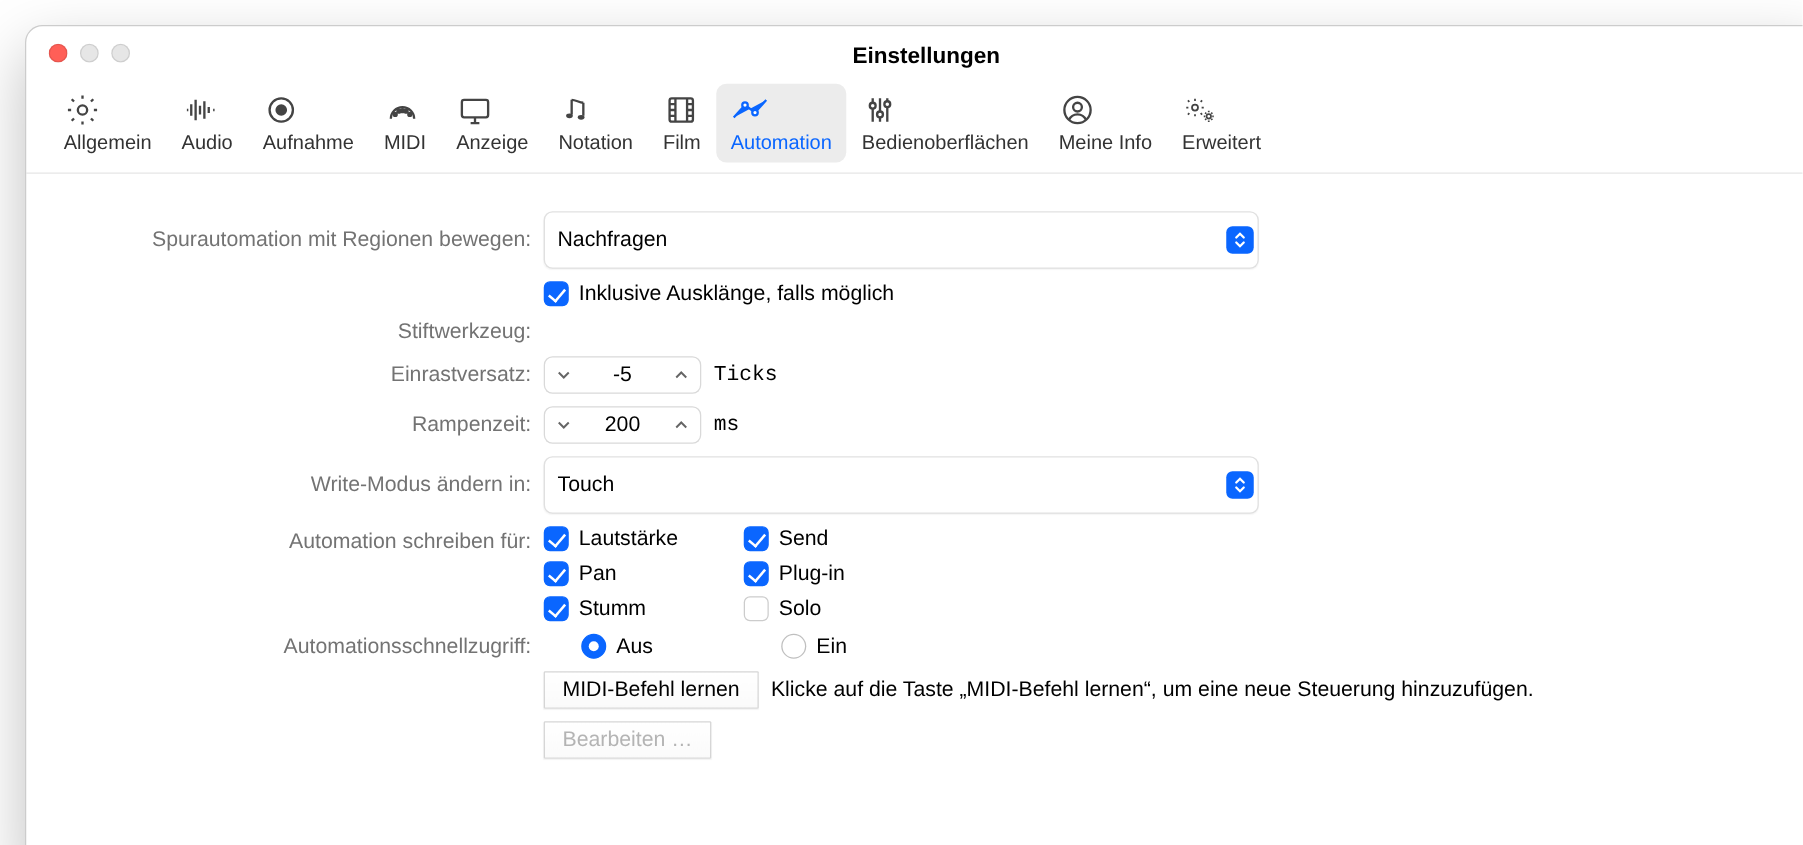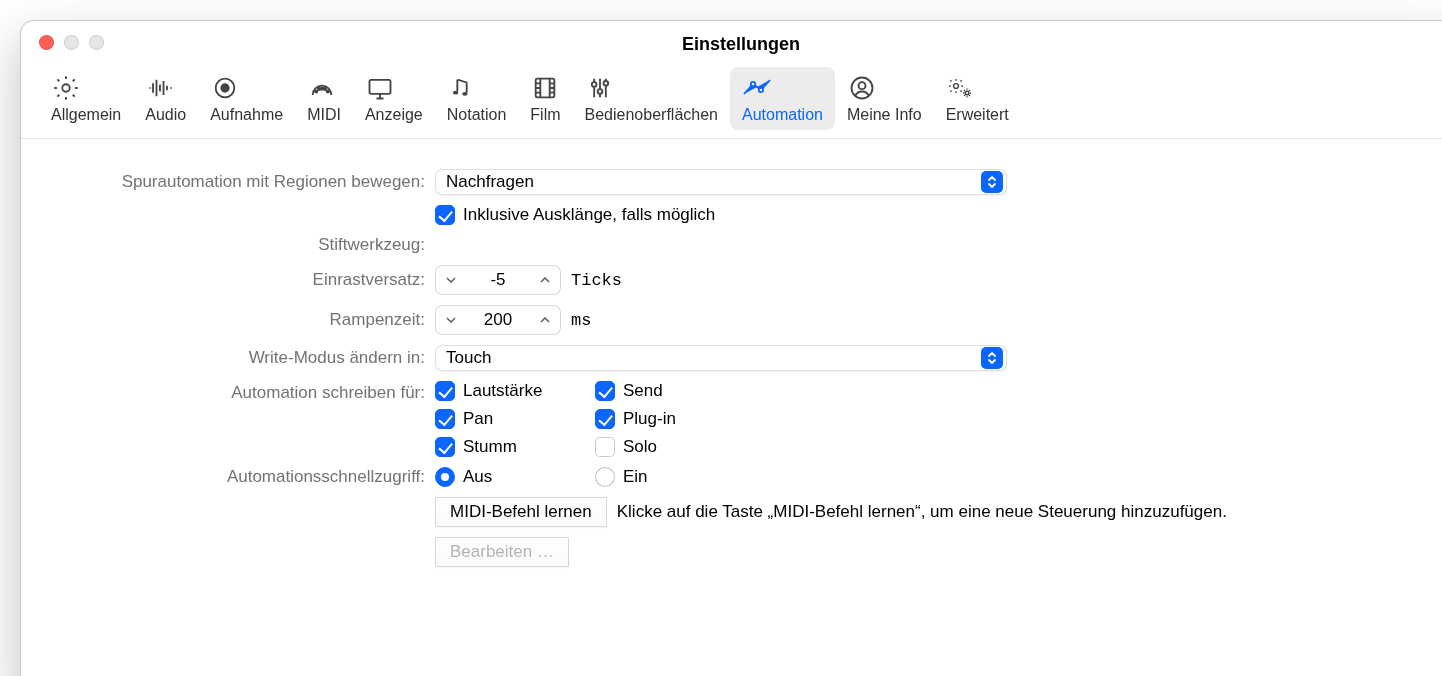--- a/index.html
+++ b/index.html
@@ -94,21 +94,21 @@
     gap: 10px;
   }
   .popup {
     display: inline-flex;
     align-items: center;
     justify-content: space-between;
     background: #fff;
     border: 1px solid rgba(0,0,0,0.12);
     border-radius: 7px;
     box-shadow: 0 1px 1px rgba(0,0,0,0.04);
-    height: 26px;
+    height: 46px;
     padding: 0 3px 0 10px;
     font-size: 17px;
   }
   .popup-wide { width: 572px; }
   .popup .caret {
     width: 22px; height: 22px;
     background: #0a66ff;
     border-radius: 5px;
     display:flex; align-items:center; justify-content:center;
   }
@@ -260,40 +260,40 @@
     </div>
     <div class="toolitem">
       <span class="icon">
         <svg width="28" height="28" viewBox="0 0 24 24" stroke="#444" stroke-width="1.6" fill="none">
             <rect x="4" y="4" width="16" height="16" rx="1.5"></rect>
             <path d="M8 4v16M16 4v16M4 8h4M4 12h4M4 16h4M16 8h4M16 12h4M16 16h4"></path>
           </svg>
       </span>
       <span class="label">Film</span>
     </div>
+    <div class="toolitem active">
+      <span class="icon">
+        <svg width="30" height="28" viewBox="0 0 30 24" stroke="#0a66ff" stroke-width="1.8" fill="none">
+            <path d="M2 18 L11 8 L19 14 L28 4"></path>
+            <circle cx="11" cy="8" r="2.2" fill="#fff"></circle>
+            <circle cx="19" cy="14" r="2.2" fill="#fff"></circle>
+          </svg>
+      </span>
+      <span class="label">Automation</span>
+    </div>
     <div class="toolitem">
       <span class="icon">
         <svg width="28" height="28" viewBox="0 0 24 24" stroke="#444" stroke-width="1.6" fill="none">
             <path d="M7 4v16M12 4v16M17 4v16"></path>
             <circle cx="7" cy="9" r="2" fill="#fff"></circle>
             <circle cx="12" cy="15" r="2" fill="#fff"></circle>
             <circle cx="17" cy="8" r="2" fill="#fff"></circle>
           </svg>
       </span>
       <span class="label">Bedienoberflächen</span>
-    </div>
-    <div class="toolitem active">
-      <span class="icon">
-        <svg width="30" height="28" viewBox="0 0 30 24" stroke="#0a66ff" stroke-width="1.8" fill="none">
-            <path d="M2 18 L11 8 L19 14 L28 4"></path>
-            <circle cx="11" cy="8" r="2.2" fill="#fff"></circle>
-            <circle cx="19" cy="14" r="2.2" fill="#fff"></circle>
-          </svg>
-      </span>
-      <span class="label">Automation</span>
     </div>
     <div class="toolitem">
       <span class="icon">
         <svg width="28" height="28" viewBox="0 0 24 24" stroke="#444" stroke-width="1.6" fill="none">
             <circle cx="12" cy="12" r="9"></circle>
             <circle cx="12" cy="10" r="3"></circle>
             <path d="M6 19c1.2-2.6 3.5-4 6-4s4.8 1.4 6 4"></path>
           </svg>
       </span>
       <span class="label">Meine Info</span>
@@ -423,21 +423,21 @@
               <span class="checkbox"></span>
               <span>Solo</span>
             </label>
         </div>
       </div>
     </div>
 
     <div class="row">
       <div class="label-col">Automationsschnellzugriff:</div>
       <div class="field-col">
-        <div style="display:grid; grid-template-columns:160px 160px;">
+        <div style="display:grid; grid-template-columns:160px 160px;margin-left:30px;">
           <label class="cblabel">
               <span class="radio checked"></span>
               <span>Aus</span>
             </label>
           <label class="cblabel">
               <span class="radio"></span>
               <span>Ein</span>
             </label>
         </div>
       </div>

